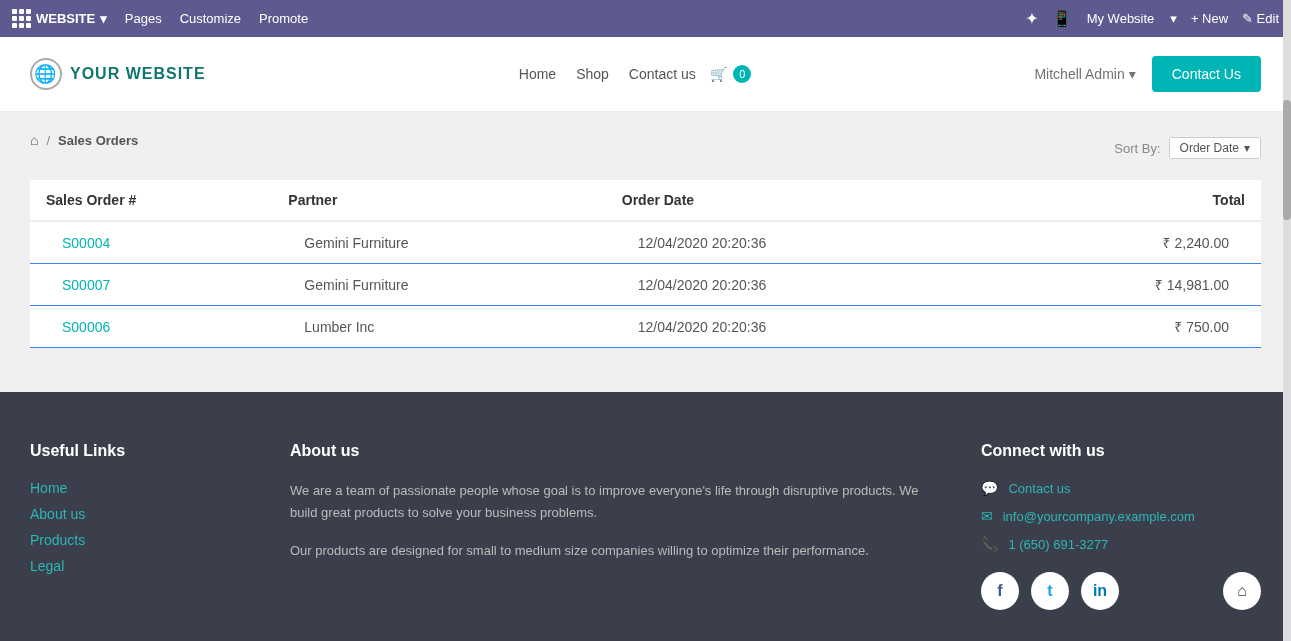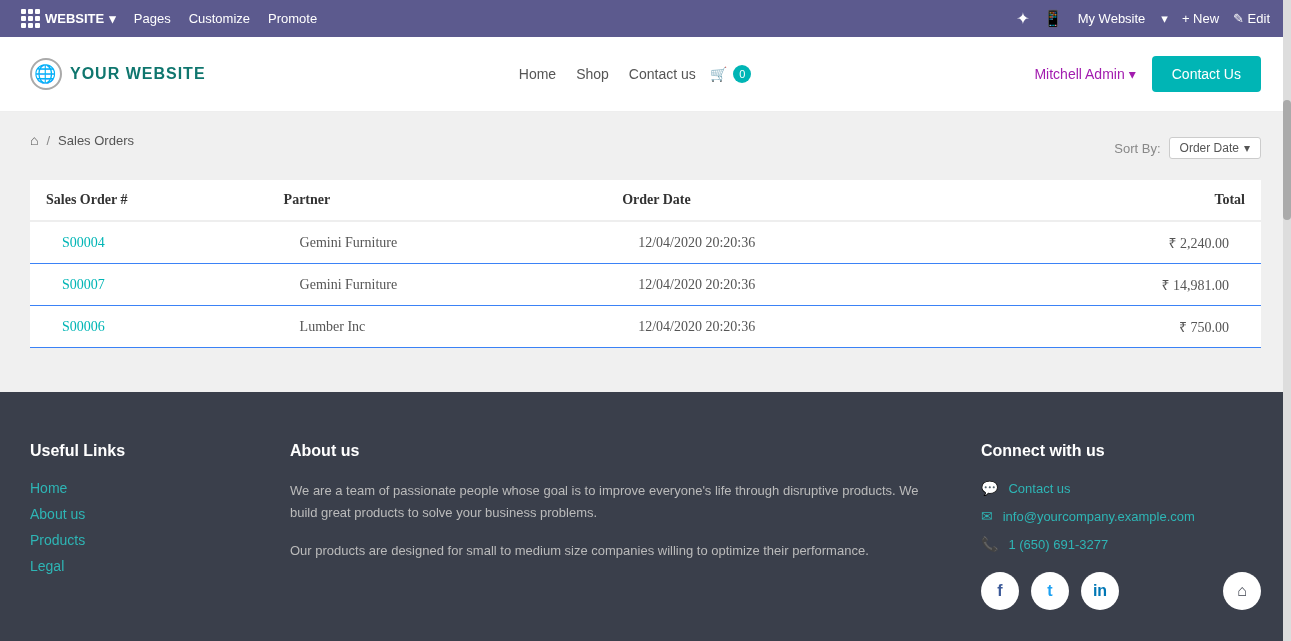--- a/index.html
+++ b/index.html
@@ -6,21 +6,21 @@
     body { font-family: Arial, sans-serif; font-size: 14px; color: #333; background: #f5f5f5; }
 
     
     .admin-bar {
       background: #5c5a8e;
       color: #fff;
       height: 37px;
       display: flex;
       align-items: center;
       justify-content: space-between;
-      padding: 0 21px;
+      padding: 0 12px;
     }
     .admin-bar-left {
       display: flex;
       align-items: center;
       gap: 18px;
     }
     .admin-bar-left .brand {
       display: flex;
       align-items: center;
       gap: 5px;
@@ -146,21 +146,21 @@
     }
     .website-nav .nav-right {
       display: flex;
       align-items: center;
       gap: 16px;
     }
     .website-nav .nav-right .user-menu {
       display: flex;
       align-items: center;
       gap: 4px;
-      color: #a21caf;
+      color: #737373;
       cursor: pointer;
       font-size: 14px;
     }
     .website-nav .nav-right .contact-us-btn {
       background: #00b5b5;
       color: #fff;
       border: none;
       padding: 10px 20px;
       border-radius: 4px;
       font-size: 14px;
@@ -182,20 +182,21 @@
     }
     .breadcrumb .home-icon {
       color: #555;
       font-size: 14px;
     }
     .breadcrumb .separator {
       color: #888;
     }
     .breadcrumb .current {
       color: #555;
+      font-weight: bold;
     }
     .sort-area {
       margin-left: auto;
       display: flex;
       align-items: center;
       gap: 8px;
       font-size: 13px;
     }
     .sort-area .sort-label {
       color: #888;
@@ -217,21 +218,20 @@
       align-items: center;
       margin-bottom: 16px;
     }
 
     
     .orders-table {
       background: #fff;
       width: 100%;
       border-collapse: collapse;
       font-size: 14px;
-      font-family: Liberation Serif, serif;
     }
     .orders-table th {
       text-align: left;
       padding: 12px 16px;
       font-weight: bold;
       color: #333;
       border-bottom: 2px solid #eee;
     }
     .orders-table th.right { text-align: right; }
     .orders-table td {

